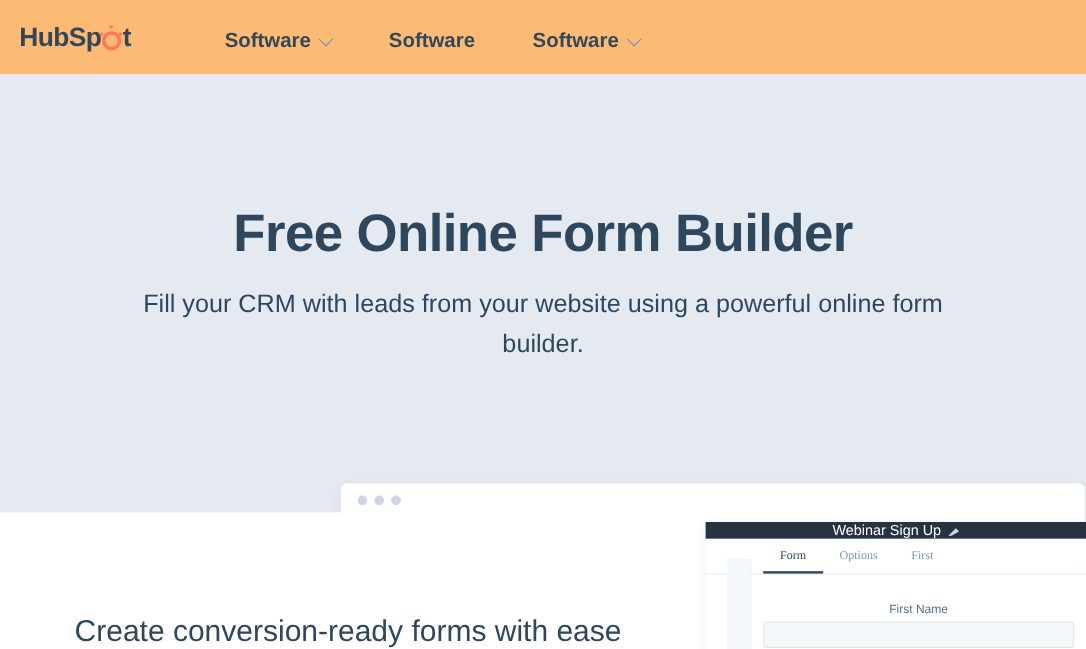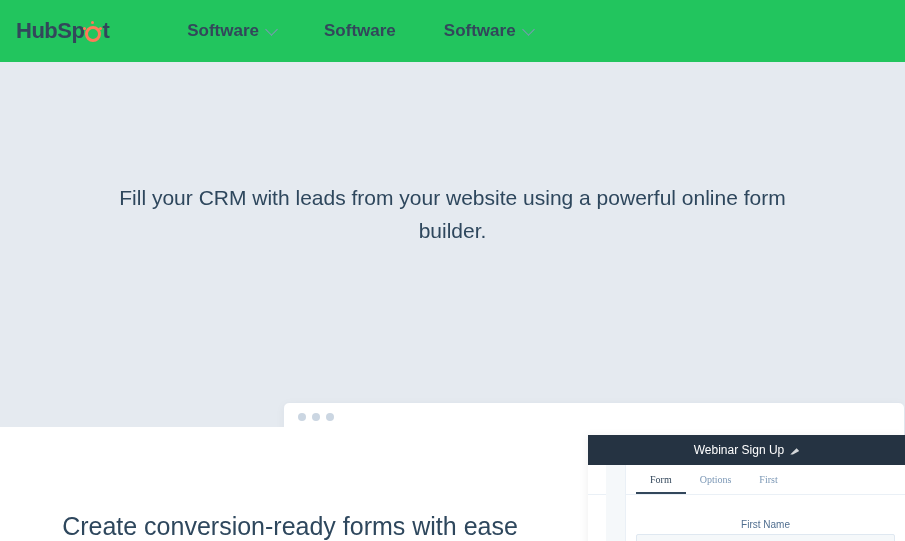--- a/index.html
+++ b/index.html
@@ -1,35 +1,35 @@
 <!DOCTYPE html>
 <html><head>
 <meta charset="utf-8">
 <style>
 * { margin: 0; padding: 0; box-sizing: border-box; }
 body { font-family: -apple-system, BlinkMacSystemFont, "Segoe UI", Helvetica, Arial, sans-serif; color: #33475b; width: 905px; height: 541px; overflow: hidden; background: #fff; }
-.nav { display: flex; align-items: center; padding: 18px 20px 18px 10px; background: #22c55e; }
+.nav { display: flex; align-items: flex-end; padding: 18px 20px 18px 10px; background: #fdba74; }
 .logo { display: flex; align-items: center; font-weight: 700; font-size: 22px; color: #33475b; margin-right: 78px; margin-left: 6px; letter-spacing: -0.5px; }
 .logo .p { color: #33475b; }
 .logo-sprocket { width: 16px; height: 16px; position: relative; display: inline-block; margin: 0 1px; }
 .logo-sprocket::before { content: ""; position: absolute; width: 10px; height: 10px; border: 3px solid #ff7a59; border-radius: 50%; top: 3px; left: 0; }
 .logo-sprocket::after { content: ""; position: absolute; width: 3px; height: 3px; background: #ff7a59; border-radius: 50%; top: -2px; left: 6px; box-shadow: -8px 6px 0 #ff7a59, 8px 6px 0 #ff7a59; }
 .nav-items { display: flex; gap: 48px; }
 .nav-item { display: flex; align-items: center; gap: 8px; font-size: 17px; color: #33475b; cursor: pointer; font-weight: bold; }
 .chevron { width: 9px; height: 9px; border-right: 1.5px solid #7c98b6; border-bottom: 1.5px solid #7c98b6; transform: rotate(45deg); margin-top: -4px; }
 .hero { background: #e5eaf0; padding: 108px 20px 0 20px; text-align: center; position: relative; height: 483px; }
 .hero h1 { font-size: 44px; font-weight: 600; color: #2e475d; margin-bottom: 18px; letter-spacing: -0.5px; }
 .hero .sub { font-size: 21px; color: #2e475d; max-width: 720px; margin: 12px auto; line-height: 1.55; font-weight: 300; }
 .window { position: absolute; top: 340px; left: 283px; width: 622px; height: 200px; background: #fff; border: 1px solid #e0e6ed; border-radius: 6px 6px 0 0; box-shadow: 0 2px 10px rgba(0,0,0,0.04); }
 .dots { display: flex; gap: 6px; padding: 10px 14px; }
 .dot { width: 8px; height: 8px; background: #cbd6e2; border-radius: 50%; }
 .lower { position: absolute; top: 365px; left: 0; width: 580px; background: #fff; padding: 80px 40px 40px 40px; text-align: center; }
 .lower h2 { font-size: 25px; font-weight: 400; color: #2e475d; line-height: 1.55; }
 .embed { position: absolute; top: 373px; left: 588px; width: 317px; height: 168px; background: #fff; box-shadow: -2px 0 8px rgba(0,0,0,0.05); }
-.embed-header { background: #253342; color: #fff; height: 30px; display: flex; align-items: center; justify-content: center; font-size: 12px; gap: 6px; }
+.embed-header { background: #253342; color: #fff; height: 14px; display: flex; align-items: center; justify-content: center; font-size: 12px; gap: 6px; }
 .pencil { width: 9px; height: 9px; background: #fff; clip-path: polygon(0 100%, 70% 30%, 100% 60%, 30% 100%); opacity: 0.8; }
 .tabs { display: flex; gap: 0; padding: 0 48px; border-bottom: 1px solid #eaf0f6; background: #fff; font-family: Liberation Serif, serif; }
 .tab { font-size: 10px; padding: 9px 14px 7px; color: #7c98b6; cursor: pointer; }
 .tab.active { color: #33475b; border-bottom: 2px solid #33475b; }
 .panel { padding: 8px 10px 8px 48px; display: flex; }
 .sidebar-strip { position: absolute; left: 18px; top: 30px; bottom: 0; width: 20px; background: #f5f8fa; border-right: 1px solid #eaf0f6; }
 .form-fields { flex: 1; padding-top: 10px; }
 .field-label { font-size: 10px; color: #516f90; margin-bottom: 4px; margin-top: 6px; }
 .field-input { height: 22px; background: #f5f8fa; border: 1px solid #dfe8f1; border-radius: 2px; width: 100%; }
 </style>
@@ -51,20 +51,21 @@
       <span>Software</span>
     </div>
     <div class="nav-item">
       <span>Software</span>
       <span class="chevron"></span>
     </div>
   </div>
 </nav>
 
 <section class="hero">
+  <h1>Free Online Form Builder</h1>
   <p class="sub">Fill your CRM with leads from your website using a powerful online form builder.</p>
 
   <div class="window">
     <div class="dots">
       <span class="dot"></span>
       <span class="dot"></span>
       <span class="dot"></span>
     </div>
   </div>
 

